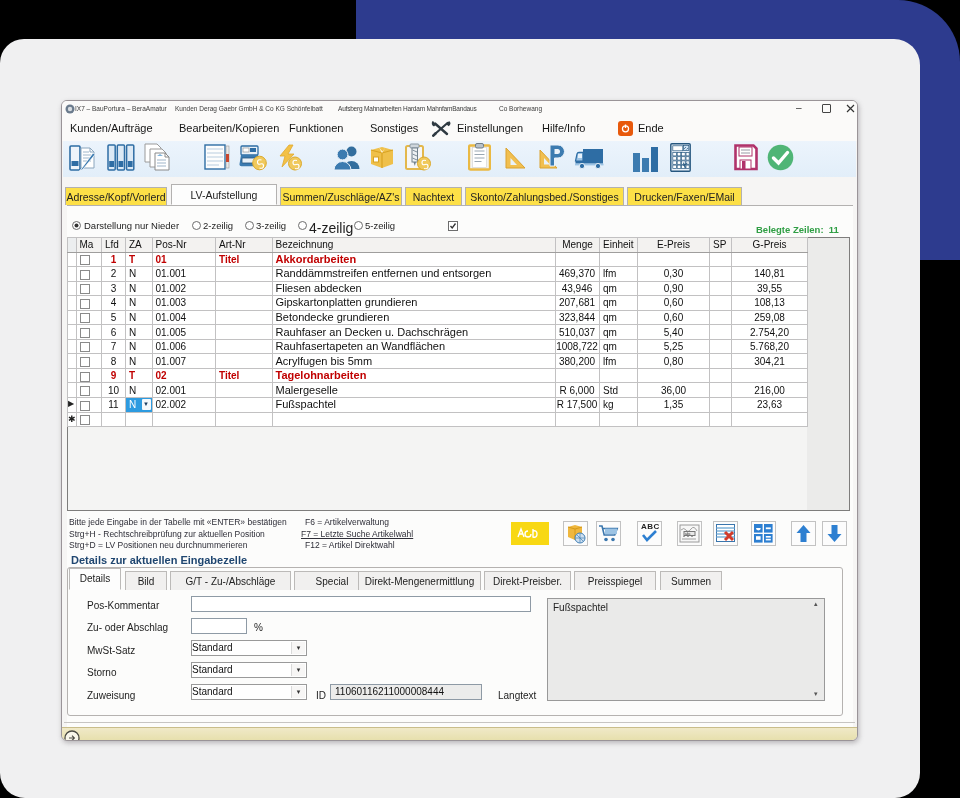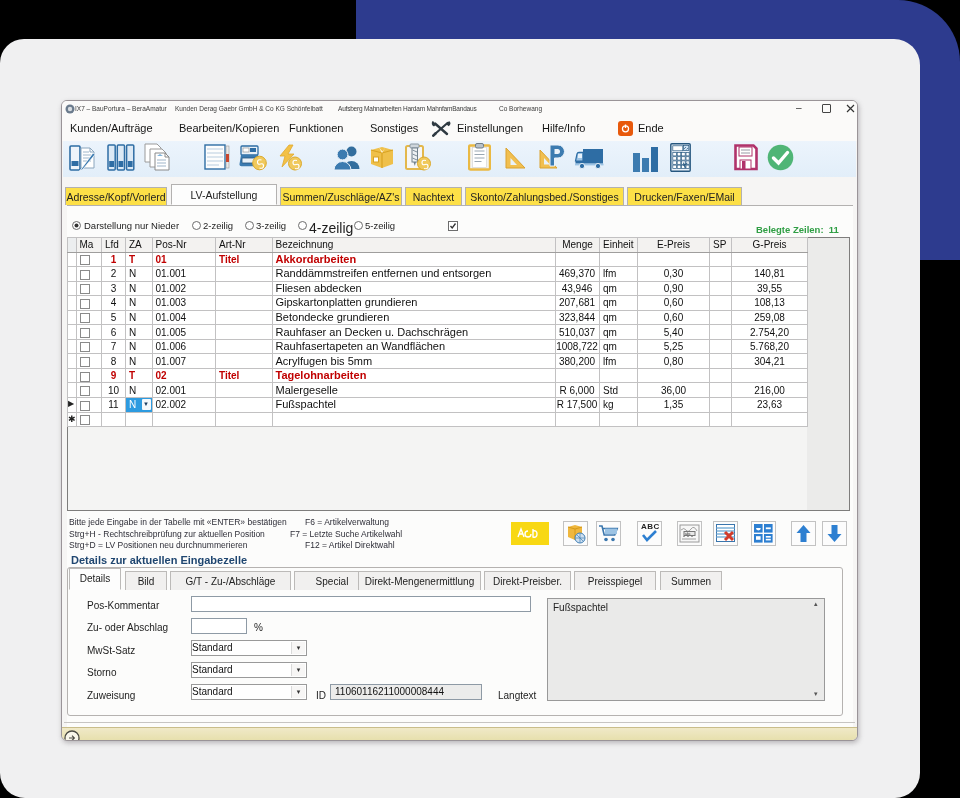--- a/index.html
+++ b/index.html
@@ -453,21 +453,21 @@
         </tr>
   </tbody>
     </table>
   <span class="abs" style="left:6px;top:298px;font-size:8px;color:#222;">▶</span>
   <span class="abs" style="left:6px;top:313px;font-size:9px;color:#222;">✱</span>
 
   <span class="abs hint" style="left:7px;top:416px;">Bitte jede Eingabe in der Tabelle mit «ENTER» bestätigen</span>
   <span class="abs hint" style="left:7px;top:428px;">Strg+H - Rechtschreibprüfung zur aktuellen Position</span>
   <span class="abs hint" style="left:7px;top:439px;">Strg+D = LV Positionen neu durchnummerieren</span>
   <span class="abs hint" style="left:243px;top:416px;">F6 = Artikelverwaltung</span>
-  <span class="abs hint" style="left:228px;top:428px;">F7 = Letzte Suche Artikelwahl</span>
+  <span class="abs hint" style="left:239px;top:428px;text-decoration:underline;">F7 = Letzte Suche Artikelwahl</span>
   <span class="abs hint" style="left:243px;top:439px;">F12 = Artikel Direktwahl</span>
 
   <div class="abs" style="left:449px;top:421px;width:38px;height:23px;background:#f8d813;"></div>
   <svg class="abs" style="left:453px;top:426px" width="30" height="13" viewBox="0 0 30 13">
       <path d="M3 10 L6 2 L9 10 M4 7 h4 M13 4 q-3 0 -3 3 t3 3 q3 0 3 -3 M18 2 v8 q4 1 4 -3 t-4 -3" fill="none" stroke="#fff" stroke-width="1.4"></path>
     </svg>
   <div class="ibtn" style="left:501px;top:420px;"></div>
   <svg class="abs" style="left:503px;top:422px" width="21" height="21" viewBox="0 0 21 21">
       <path d="M3 4 L10 2 L17 4 L17 14 L10 17 L3 14 Z" fill="#efb73e"></path>
       <path d="M3 4 L10 6 L17 4 M10 6 V17" fill="none" stroke="#d69a18" stroke-width="1"></path>

